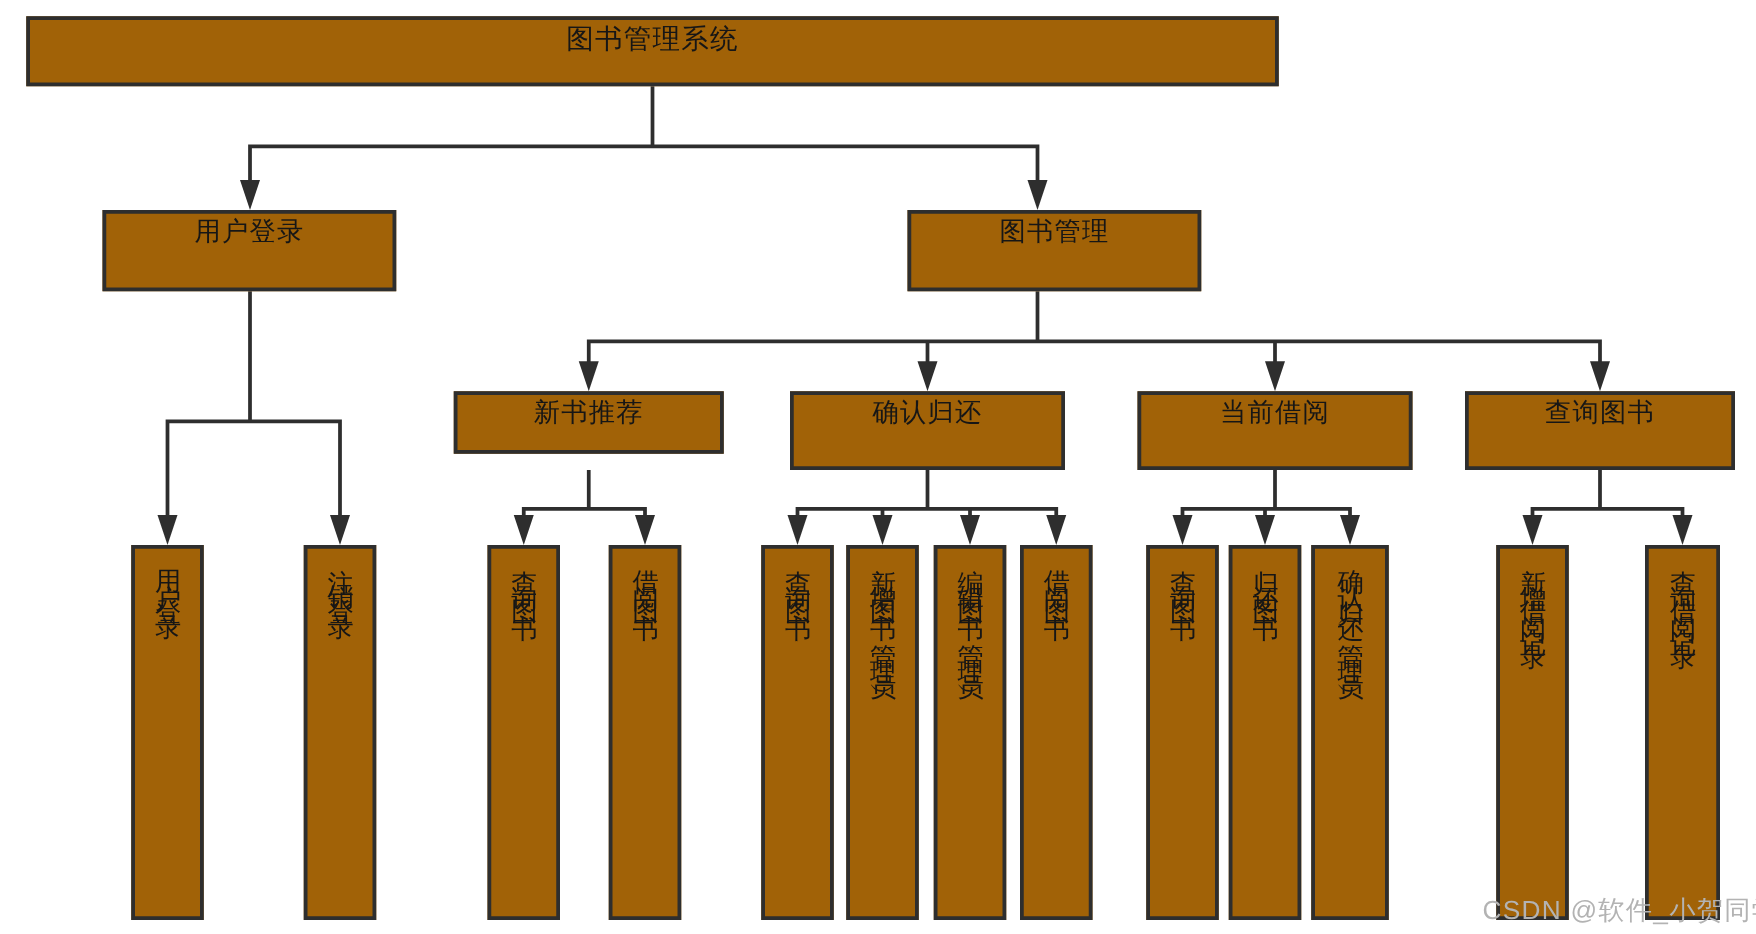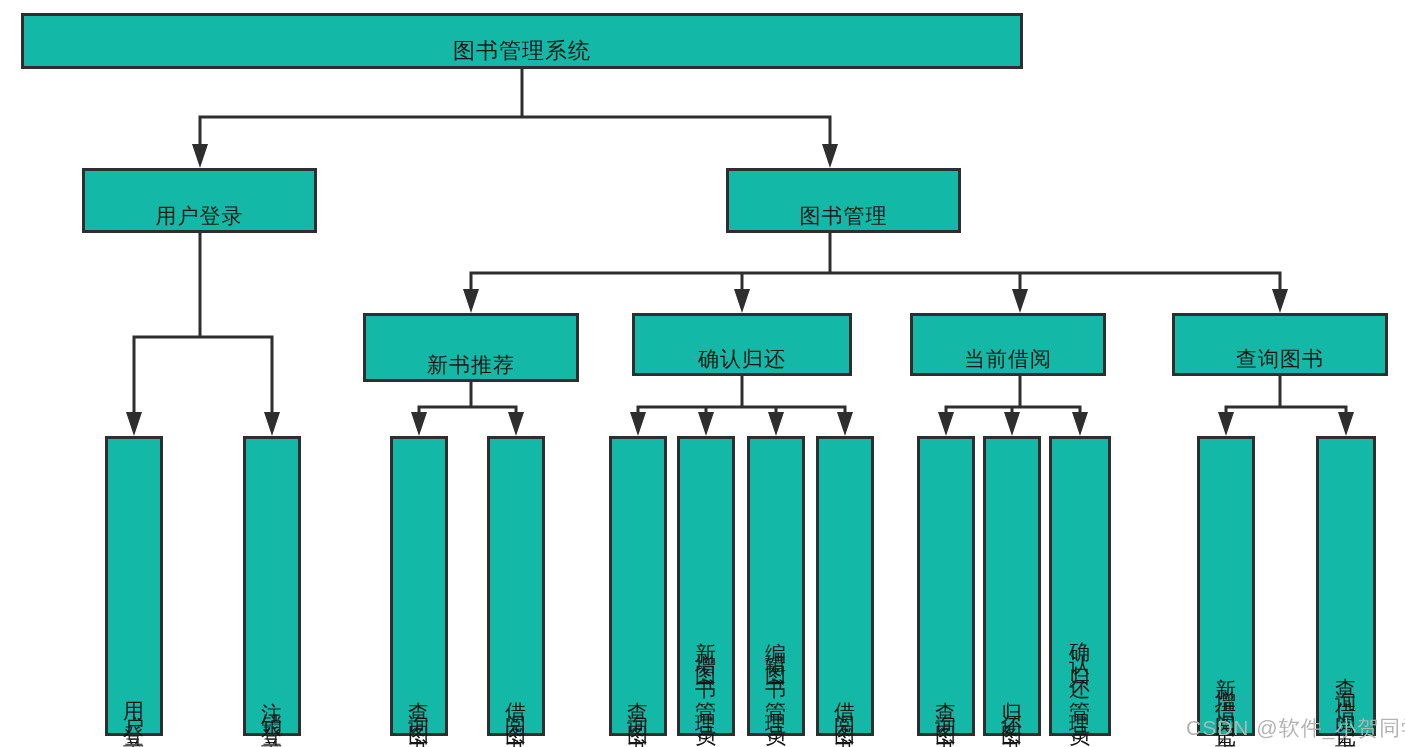--- a/index.html
+++ b/index.html
@@ -4,39 +4,39 @@
 <style>
   html,body { margin:0; padding:0; }
   body {
     width:1405px; height:747px; position:relative;
     background:#ffffff; overflow:hidden;
     font-family:"Liberation Sans", sans-serif;
   }
   #connectors { position:absolute; left:0; top:0; z-index:1; }
   .node {
     position:absolute; box-sizing:border-box;
-    border:3px solid #2e2e2e; background:#14b8a6;
-    display:flex; align-items:flex-end; justify-content:center;
+    border:3px solid #2e2e2e; background:#a16207;
+    display:flex; align-items:flex-start; justify-content:center;
     color:#161616; z-index:2;
   }
   .node.h span { font-size:21px; letter-spacing:1px; white-space:nowrap; }
   .node.root span { font-size:22px; }
   .node.leaf span {
     writing-mode:vertical-rl; text-orientation:mixed;
     font-size:21px; line-height:1; letter-spacing:12px;
   }
   
   .n-root { left:21px;  top:13px;  width:1002px; height:56px; }
   
   .n-l2a  { left:82px;  top:168px; width:235px;  height:65px; }
   .n-l2b  { left:712px; top:168px; width:235px;  height:65px;margin-left:14px; }
   
-  .n-l3a  { left:363px;  top:313px; width:216px; height:69px; }
+  .n-l3a  { left:363px;  top:313px; width:216px; height:50px; }
   .n-l3b  { left:632px;  top:313px; width:220px; height:63px; }
-  .n-l3c  { left:910px;  top:313px; width:196px; height:63px; }
+  .n-l3c  { left:910px;  top:313px; width:220px; height:63px; }
   .n-l3d  { left:1172px; top:313px; width:216px; height:63px; }
   
   .leaf { top:436px; height:300px; width:58px; }
   .n-f0  { left:105px; }
   .n-f1  { left:243px; }
   .n-f2  { left:390px; }
   .n-f3  { left:487px; }
   .n-f4  { left:609px; }
   .n-f5  { left:677px; }
   .n-f6  { left:747px; }

